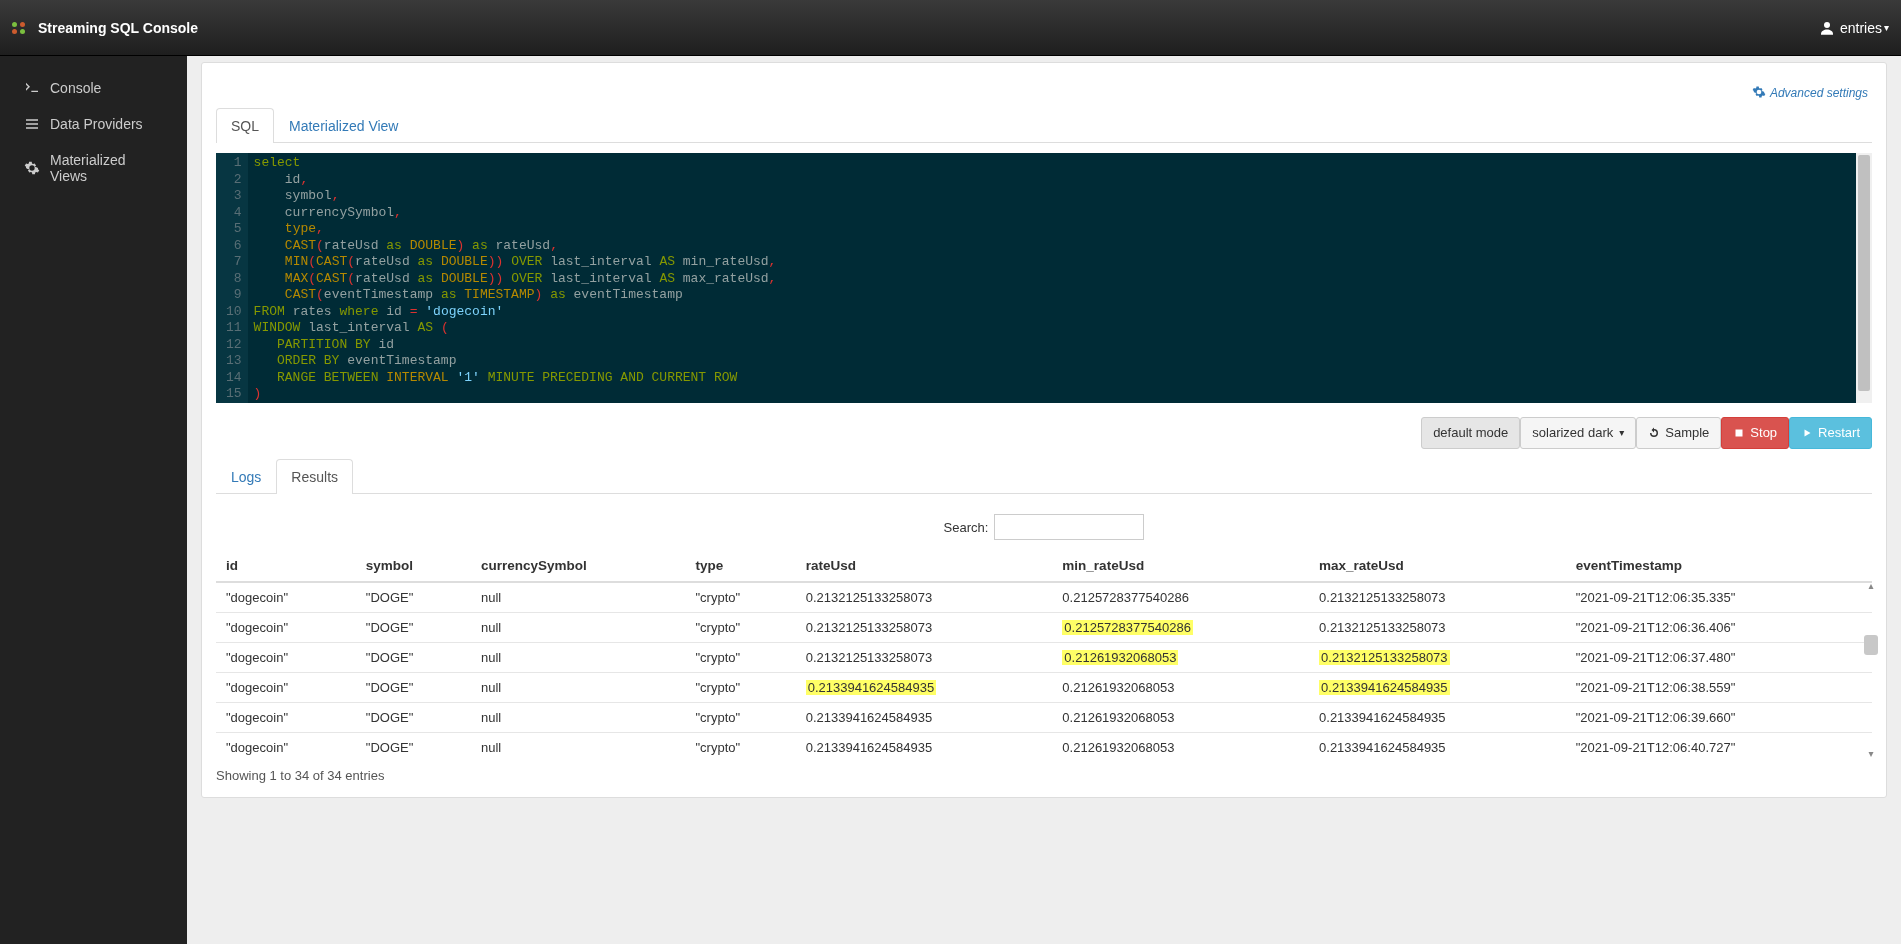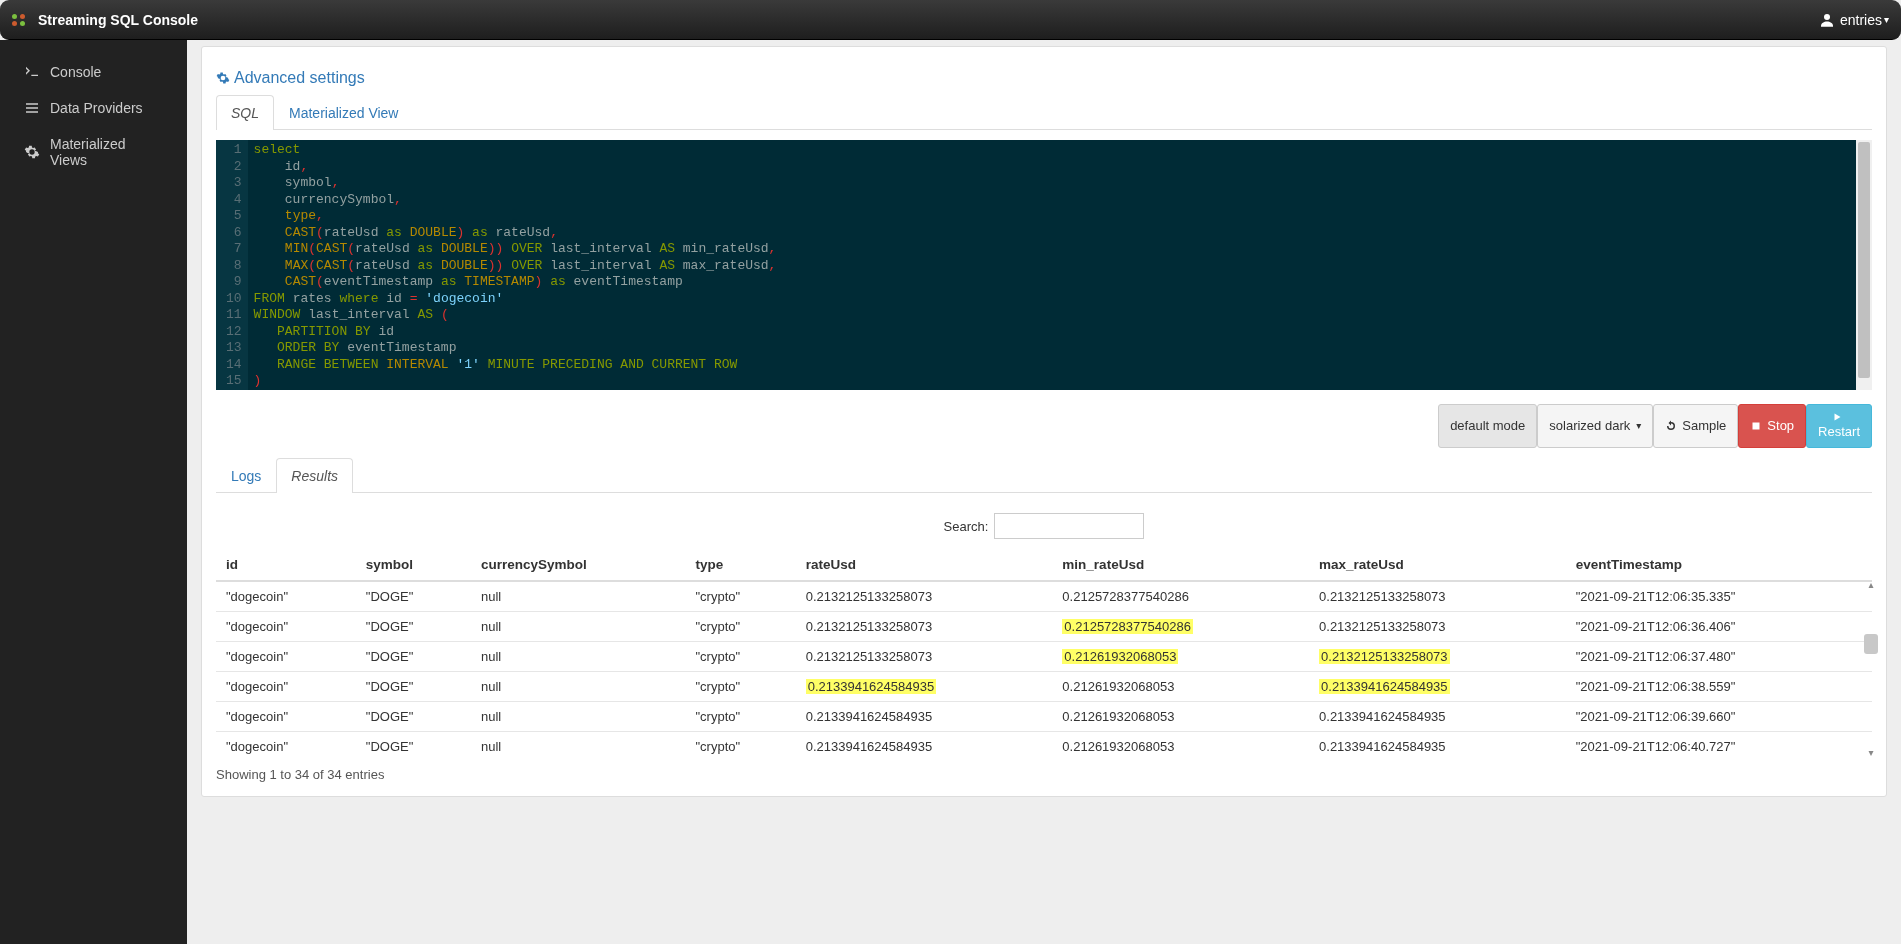--- a/index.html
+++ b/index.html
@@ -4,28 +4,27 @@
 <style>
   * { box-sizing: border-box; margin: 0; padding: 0; }
   body {
     font-family: "Helvetica Neue", Helvetica, Arial, sans-serif;
     font-size: 14px;
     color: #333;
     background: #eee;
     overflow: hidden;
   }
   .topbar {
-    height: 40px;
+    height: 56px;
     background: linear-gradient(#3a3a3a,#1e1e1e);
     color: #fff;
     display: flex;
     align-items: center;
     padding: 0 12px;
     border-bottom: 1px solid #000;
-    border-radius: 9px;
   }
   .topbar .logo-dot {
     width: 16px; height: 12px;
     margin-right: 10px;
     position: relative;
   }
   .topbar .logo-dot::before, .topbar .logo-dot::after {
     content:""; position:absolute; width:5px; height:5px; border-radius:50%;
   }
   .topbar .logo-dot::before { left:0; top:0; background:#7bbf3f; box-shadow: 8px 7px 0 #7bbf3f; }
@@ -60,23 +59,25 @@
     padding:0 14px 20px 14px;
   }
   .panel {
     background:#fff;
     border:1px solid #ddd;
     border-radius:3px;
     padding:14px;
     margin-top:6px;
   }
   .adv-settings {
+    text-align:right;
     color:#337ab7;
     padding:8px 4px 8px 0;
-    font-size:16px;
+    font-size:12px;
+    font-style:italic;
   }
   .adv-settings svg{width:14px;height:14px;fill:#337ab7;vertical-align:-2px;margin-right:4px;}
   .adv-settings a{color:#337ab7;text-decoration:none;cursor:pointer;}
 
   .nav-tabs {
     display:flex;
     border-bottom:1px solid #ddd;
     margin-bottom:10px;
   }
   .nav-tabs .tab {
@@ -86,21 +87,20 @@
     margin-bottom:-1px;
     color:#337ab7;
     cursor:pointer;
     border-radius:4px 4px 0 0;
     font-size:14px;
   }
   .nav-tabs .tab.active {
     color:#555;
     background:#fff;
     border-color:#ddd;
-    font-style:italic;
   }
 
   .editor-wrap {
     position:relative;
     background:#002b36;
     color:#93a1a1;
     font-family: Consolas, "Courier New", monospace;
     font-size:13px;
     line-height:16.5px;
     height:250px;
@@ -139,21 +139,21 @@
   }
   .btn{
     display:inline-flex;align-items:center;
     padding:6px 11px;border:1px solid #ccc;border-radius:3px;
     background:#fff;color:#333;font-size:13px;cursor:pointer;
     line-height:1.4;
   }
   .btn.default{background:#f5f5f5;border-color:#ccc;}
   .btn.default.grey{background:#e6e6e6;}
   .btn.stop{background:#d9534f;color:#fff;border-color:#d43f3a;}
-  .btn.info{background:#5bc0de;color:#fff;border-color:#46b8da;flex-direction:column;}
+  .btn.info{background:#5bc0de;color:#fff;border-color:#46b8da;}
   .btn svg{width:12px;height:12px;margin-right:5px;}
   .btn.stop svg{fill:#fff;}
   .btn .caret{margin-left:6px;font-size:10px;}
 
   .search-row{display:flex;justify-content:center;align-items:center;padding:10px 4px;}
   .search-row label{margin-right:6px;font-size:13px;}
   .search-row input{width:150px;height:26px;border:1px solid #ccc;padding:2px 6px;font-size:13px;}
 
   table.results{
     width:100%;

